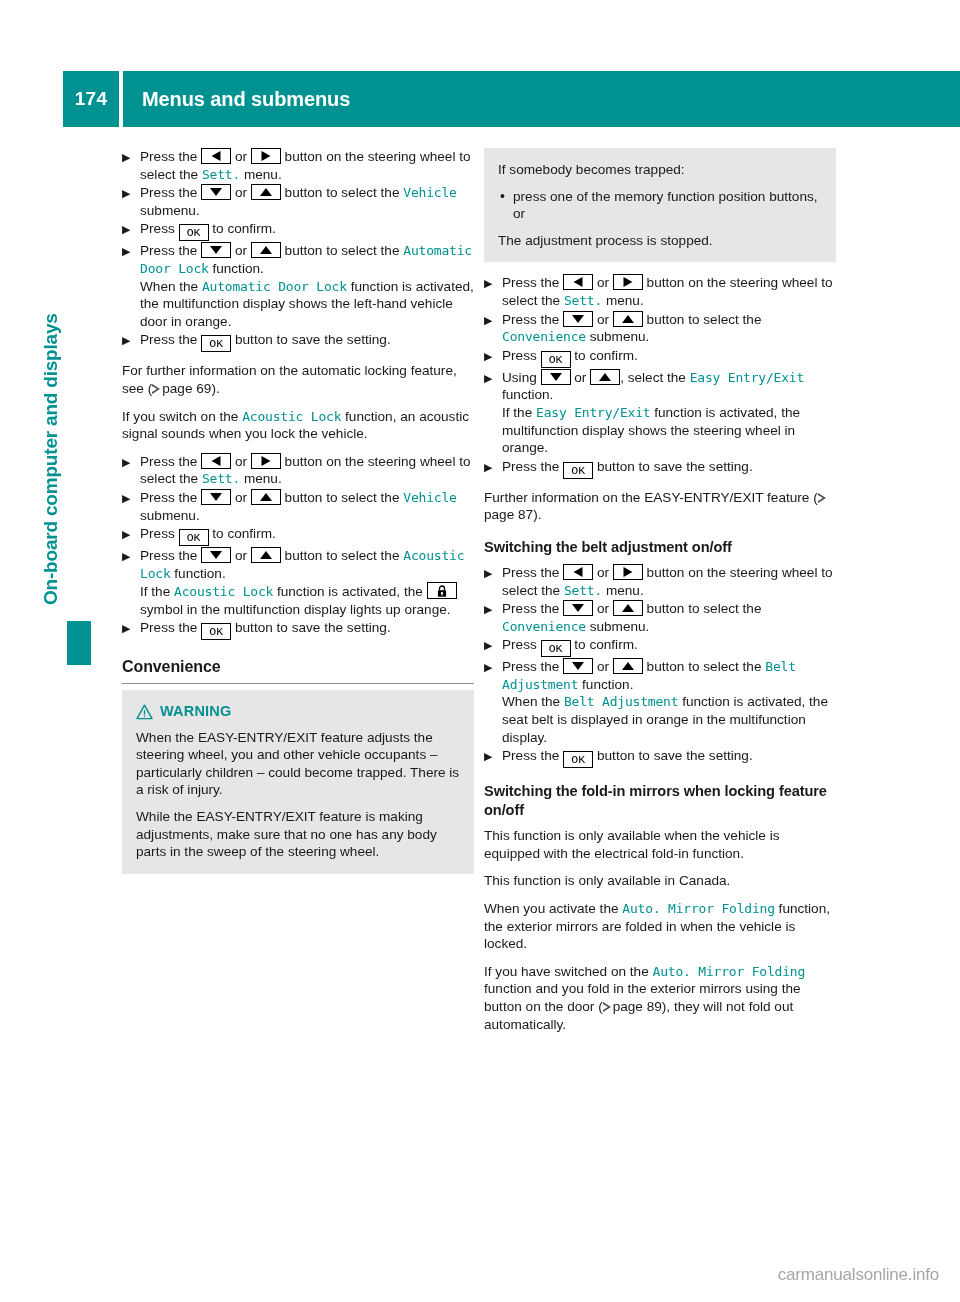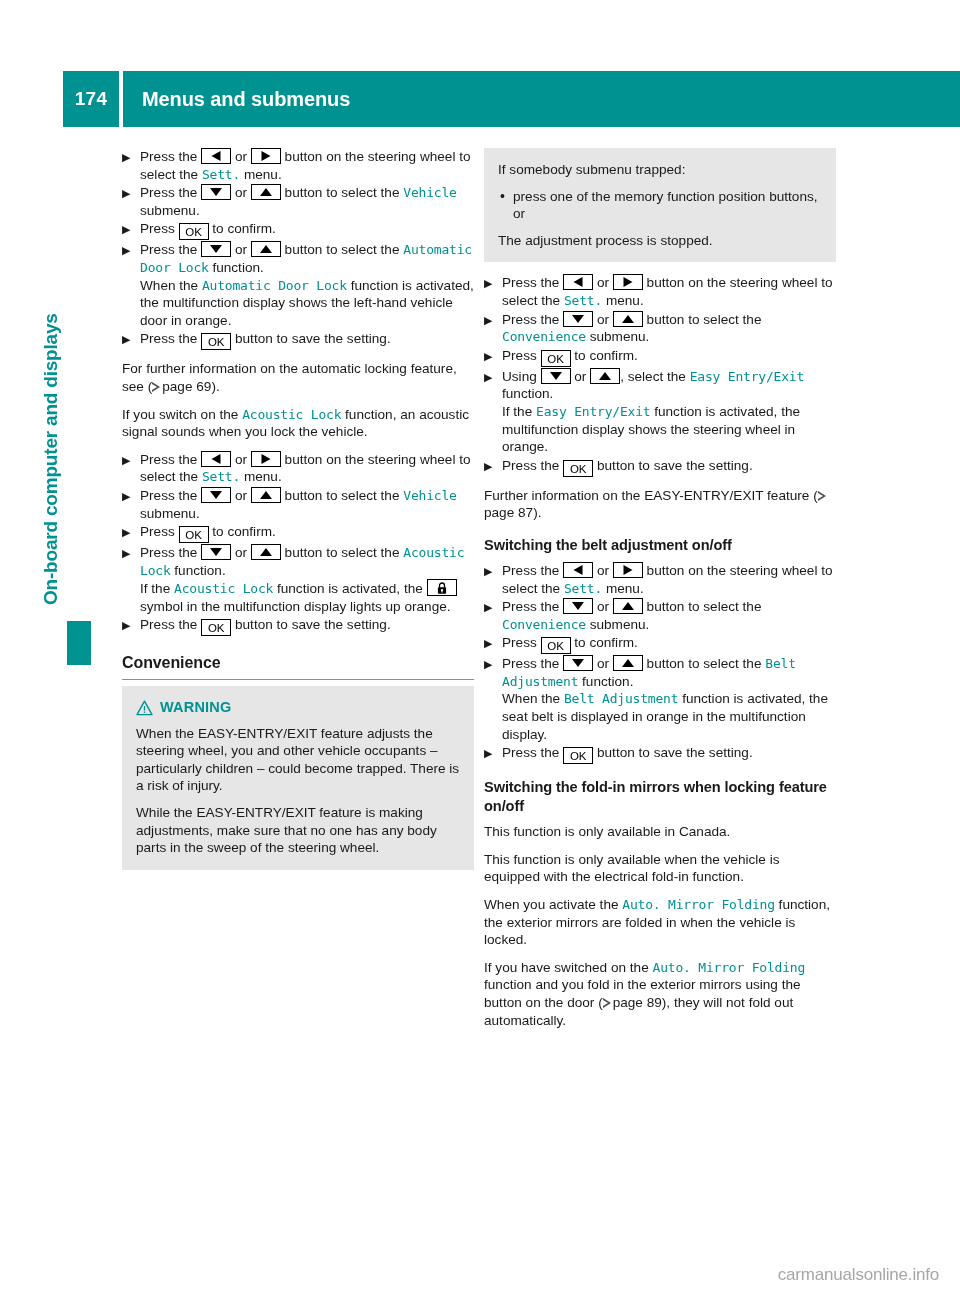--- a/index.html
+++ b/index.html
@@ -156,21 +156,21 @@
   .tri-left   { border-top: 5px solid transparent; border-bottom: 5px solid transparent; border-right: 9px solid #000; }
   .tri-right  { border-top: 5px solid transparent; border-bottom: 5px solid transparent; border-left: 9px solid #000; }
   .tri-up     { border-left: 6px solid transparent; border-right: 6px solid transparent; border-bottom: 8px solid #000; }
   .tri-down   { border-left: 6px solid transparent; border-right: 6px solid transparent; border-top: 8px solid #000; }
 
   .key-ok {
     width: 30px;
     height: 17px;
     font-size: 11.5px;
     font-weight: normal;
-    font-family: Liberation Sans, sans-serif;
+    font-family: Liberation Mono, monospace;
     color: #000;
     line-height: 14px;
     padding-top: 1px;
   }
   .key-lock {
     width: 30px;
     height: 17px;
   }
   .key-lock svg { position: absolute; left: 50%; top: 50%; transform: translate(-50%,-50%); }
 
@@ -298,21 +298,21 @@
       <span class="wtxt">WARNING</span>
     </div>
     <div class="para">When the EASY-ENTRY/EXIT feature adjusts the steering wheel, you and other vehicle occupants – particularly children – could become trapped. There is a risk of injury.</div>
     <div class="para">While the EASY-ENTRY/EXIT feature is making adjustments, make sure that no one has any body parts in the sweep of the steering wheel.</div>
   </div>
 </div>
 
 <div class="col col-right">
 
   <div class="graybox">
-    <div class="para">If somebody submenu trapped:</div>
+    <div class="para">If somebody becomes trapped:</div>
     <div class="gb-bullet">press one of the memory function position buttons, or</div>
     <div class="para">The adjustment process is stopped.</div>
   </div>
 
   <div id="right-steps-1" style="margin-bottom: 10px;">
       <div class="step"><span class="arrow">▶</span><span>Press the <span class="key key-arrow"><span class="tri tri-left"></span></span> or <span class="key key-arrow"><span class="tri tri-right"></span></span> button on the steering wheel to select the <span class="mono">Sett.</span> menu.</span></div>
       <div class="step"><span class="arrow">▶</span><span>Press the <span class="key key-arrow"><span class="tri tri-down"></span></span> or <span class="key key-arrow"><span class="tri tri-up"></span></span> button to select the <span class="mono">Convenience</span> submenu.</span></div>
       <div class="step"><span class="arrow">▶</span><span>Press <span class="key key-ok">OK</span> to confirm.</span></div>
       <div class="step"><span class="arrow">▶</span><span>Using <span class="key key-arrow"><span class="tri tri-down"></span></span> or <span class="key key-arrow"><span class="tri tri-up"></span></span>, select the <span class="mono">Easy Entry/Exit</span> function.<br>If the <span class="mono">Easy Entry/Exit</span> function is activated, the multifunction display shows the steering wheel in orange.</span></div>
       <div class="step"><span class="arrow">▶</span><span>Press the <span class="key key-ok">OK</span> button to save the setting.</span></div>
@@ -328,22 +328,22 @@
       <div class="step"><span class="arrow">▶</span><span>Press the <span class="key key-arrow"><span class="tri tri-left"></span></span> or <span class="key key-arrow"><span class="tri tri-right"></span></span> button on the steering wheel to select the <span class="mono">Sett.</span> menu.</span></div>
       <div class="step"><span class="arrow">▶</span><span>Press the <span class="key key-arrow"><span class="tri tri-down"></span></span> or <span class="key key-arrow"><span class="tri tri-up"></span></span> button to select the <span class="mono">Convenience</span> submenu.</span></div>
       <div class="step"><span class="arrow">▶</span><span>Press <span class="key key-ok">OK</span> to confirm.</span></div>
       <div class="step"><span class="arrow">▶</span><span>Press the <span class="key key-arrow"><span class="tri tri-down"></span></span> or <span class="key key-arrow"><span class="tri tri-up"></span></span> button to select the <span class="mono">Belt Adjustment</span> function.<br>When the <span class="mono">Belt Adjustment</span> function is activated, the seat belt is displayed in orange in the multifunction display.</span></div>
       <div class="step"><span class="arrow">▶</span><span>Press the <span class="key key-ok">OK</span> button to save the setting.</span></div>
     </div>
 
 
   <h4 class="sub">Switching the fold-in mirrors when locking feature on/off</h4>
 
+  <div class="para">This function is only available when the vehicle is equipped with the electrical fold-in function.</div>
   <div class="para">This function is only available in Canada.</div>
-  <div class="para">This function is only available when the vehicle is equipped with the electrical fold-in function.</div>
 
   <div class="para">
     <span>When you activate the </span><span class="mono">Auto. Mirror Folding</span><span> function, the exterior mirrors are folded in when the vehicle is locked.</span>
   </div>
 
   <div class="para">
     <span>If you have switched on the </span><span class="mono">Auto. Mirror Folding</span><span> function and you fold in the exterior mirrors using the button on the door (</span><span class="reftri"></span><span>page 89</span><span>), they will not fold out automatically.</span>
   </div>
 </div>
 

